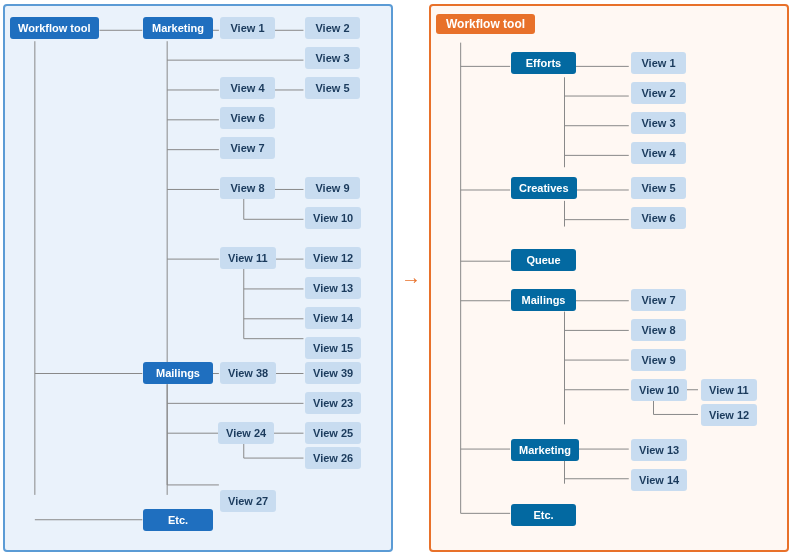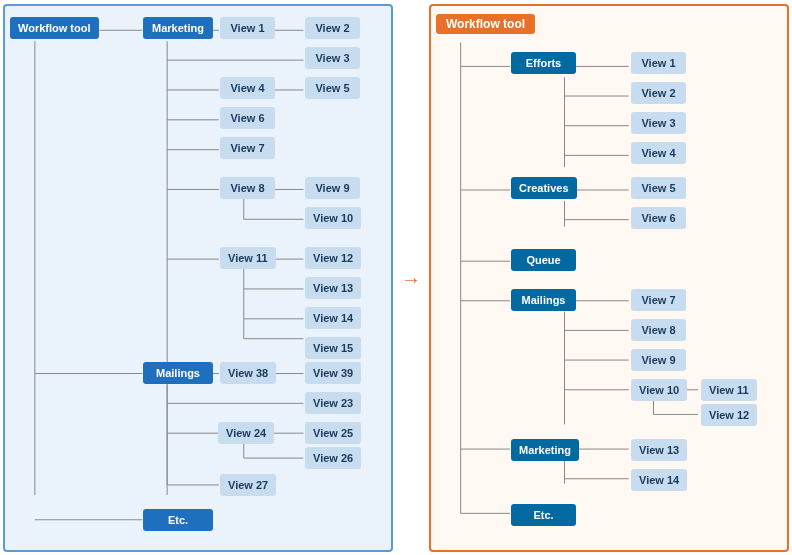--- a/index.html
+++ b/index.html
@@ -256,21 +256,21 @@
     </div>
 
     <div style="position:absolute; top:416px; left:300px;">
       <div class="node node-light">View 25</div>
     </div>
 
     <div style="position:absolute; top:441px; left:300px;text-align:right;">
       <div class="node node-light">View 26</div>
     </div>
 
-    <div style="position:absolute; top:468px; left:215px;text-align:right;">
+    <div style="position:absolute; top:484px; left:215px;text-align:right;">
       <div class="node node-light">View 27</div>
     </div>
 
     <div style="position:absolute; top:503px; left:138px;">
       <div class="node node-blue">Etc.</div>
     </div>
   </div>
 
   <div style="display:flex; align-items:center; justify-content:center; width:20px; flex-shrink:0;">
     <span style="color:#e8712a; font-size:20px; font-weight:bold;">→</span>

